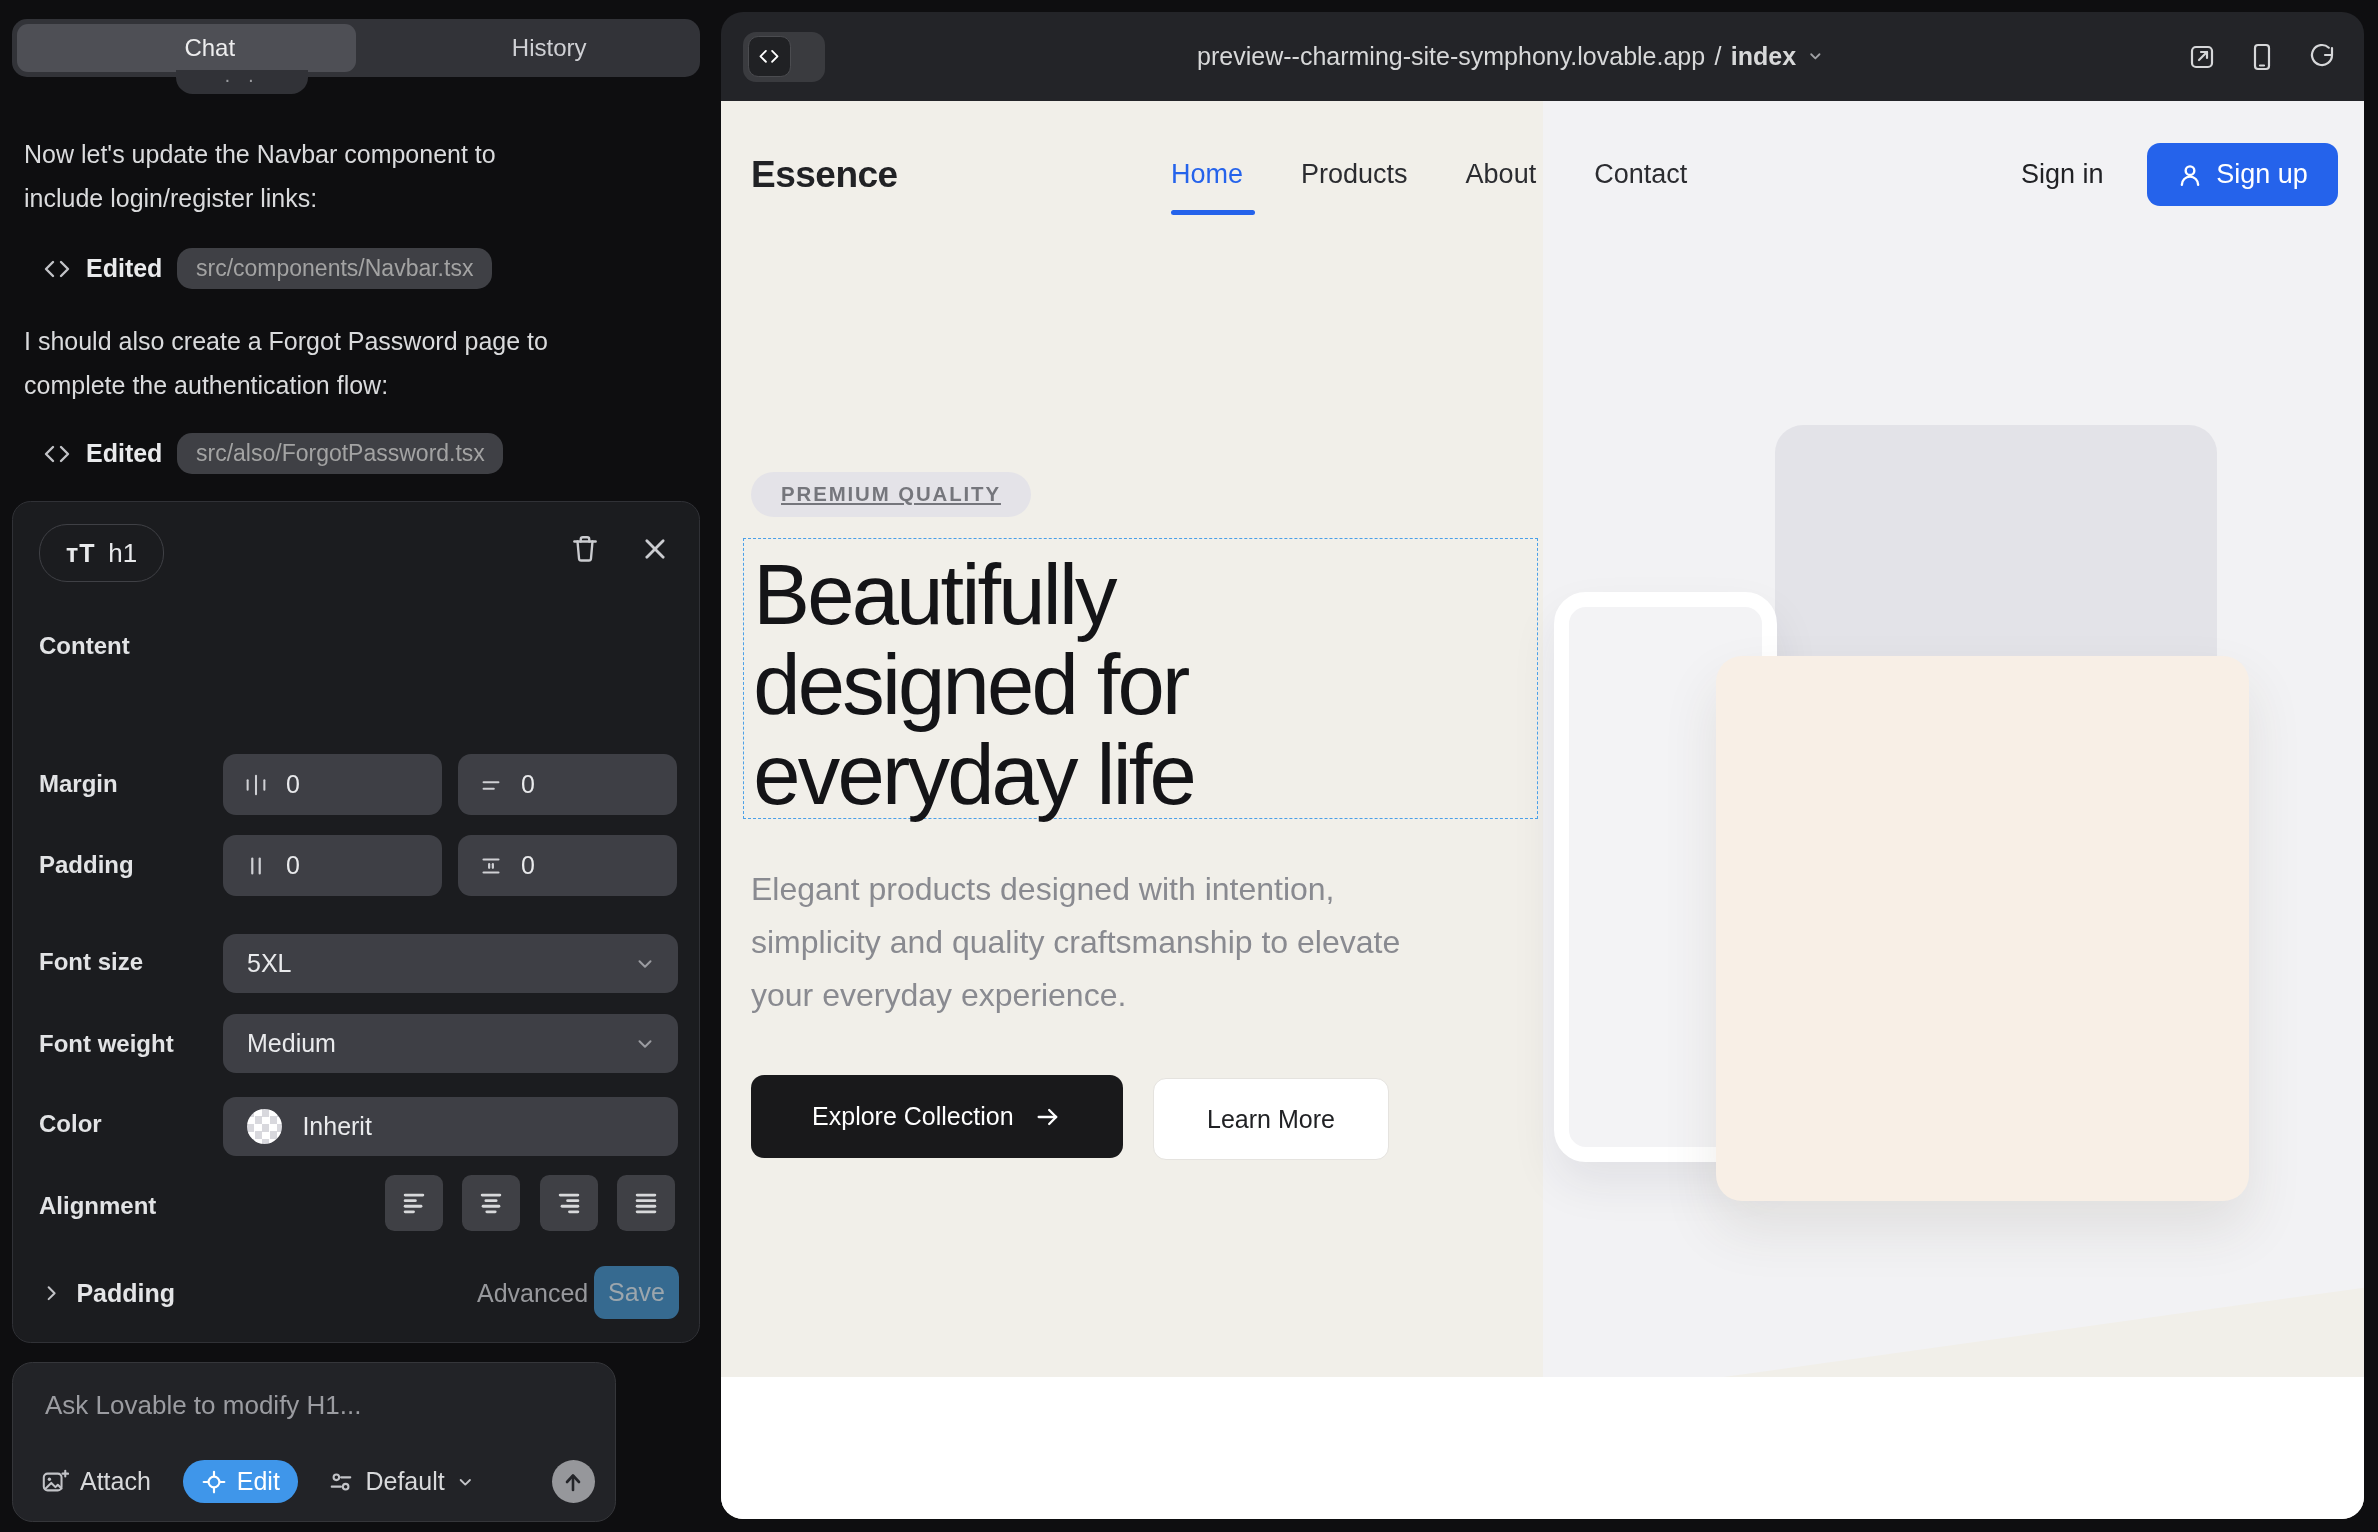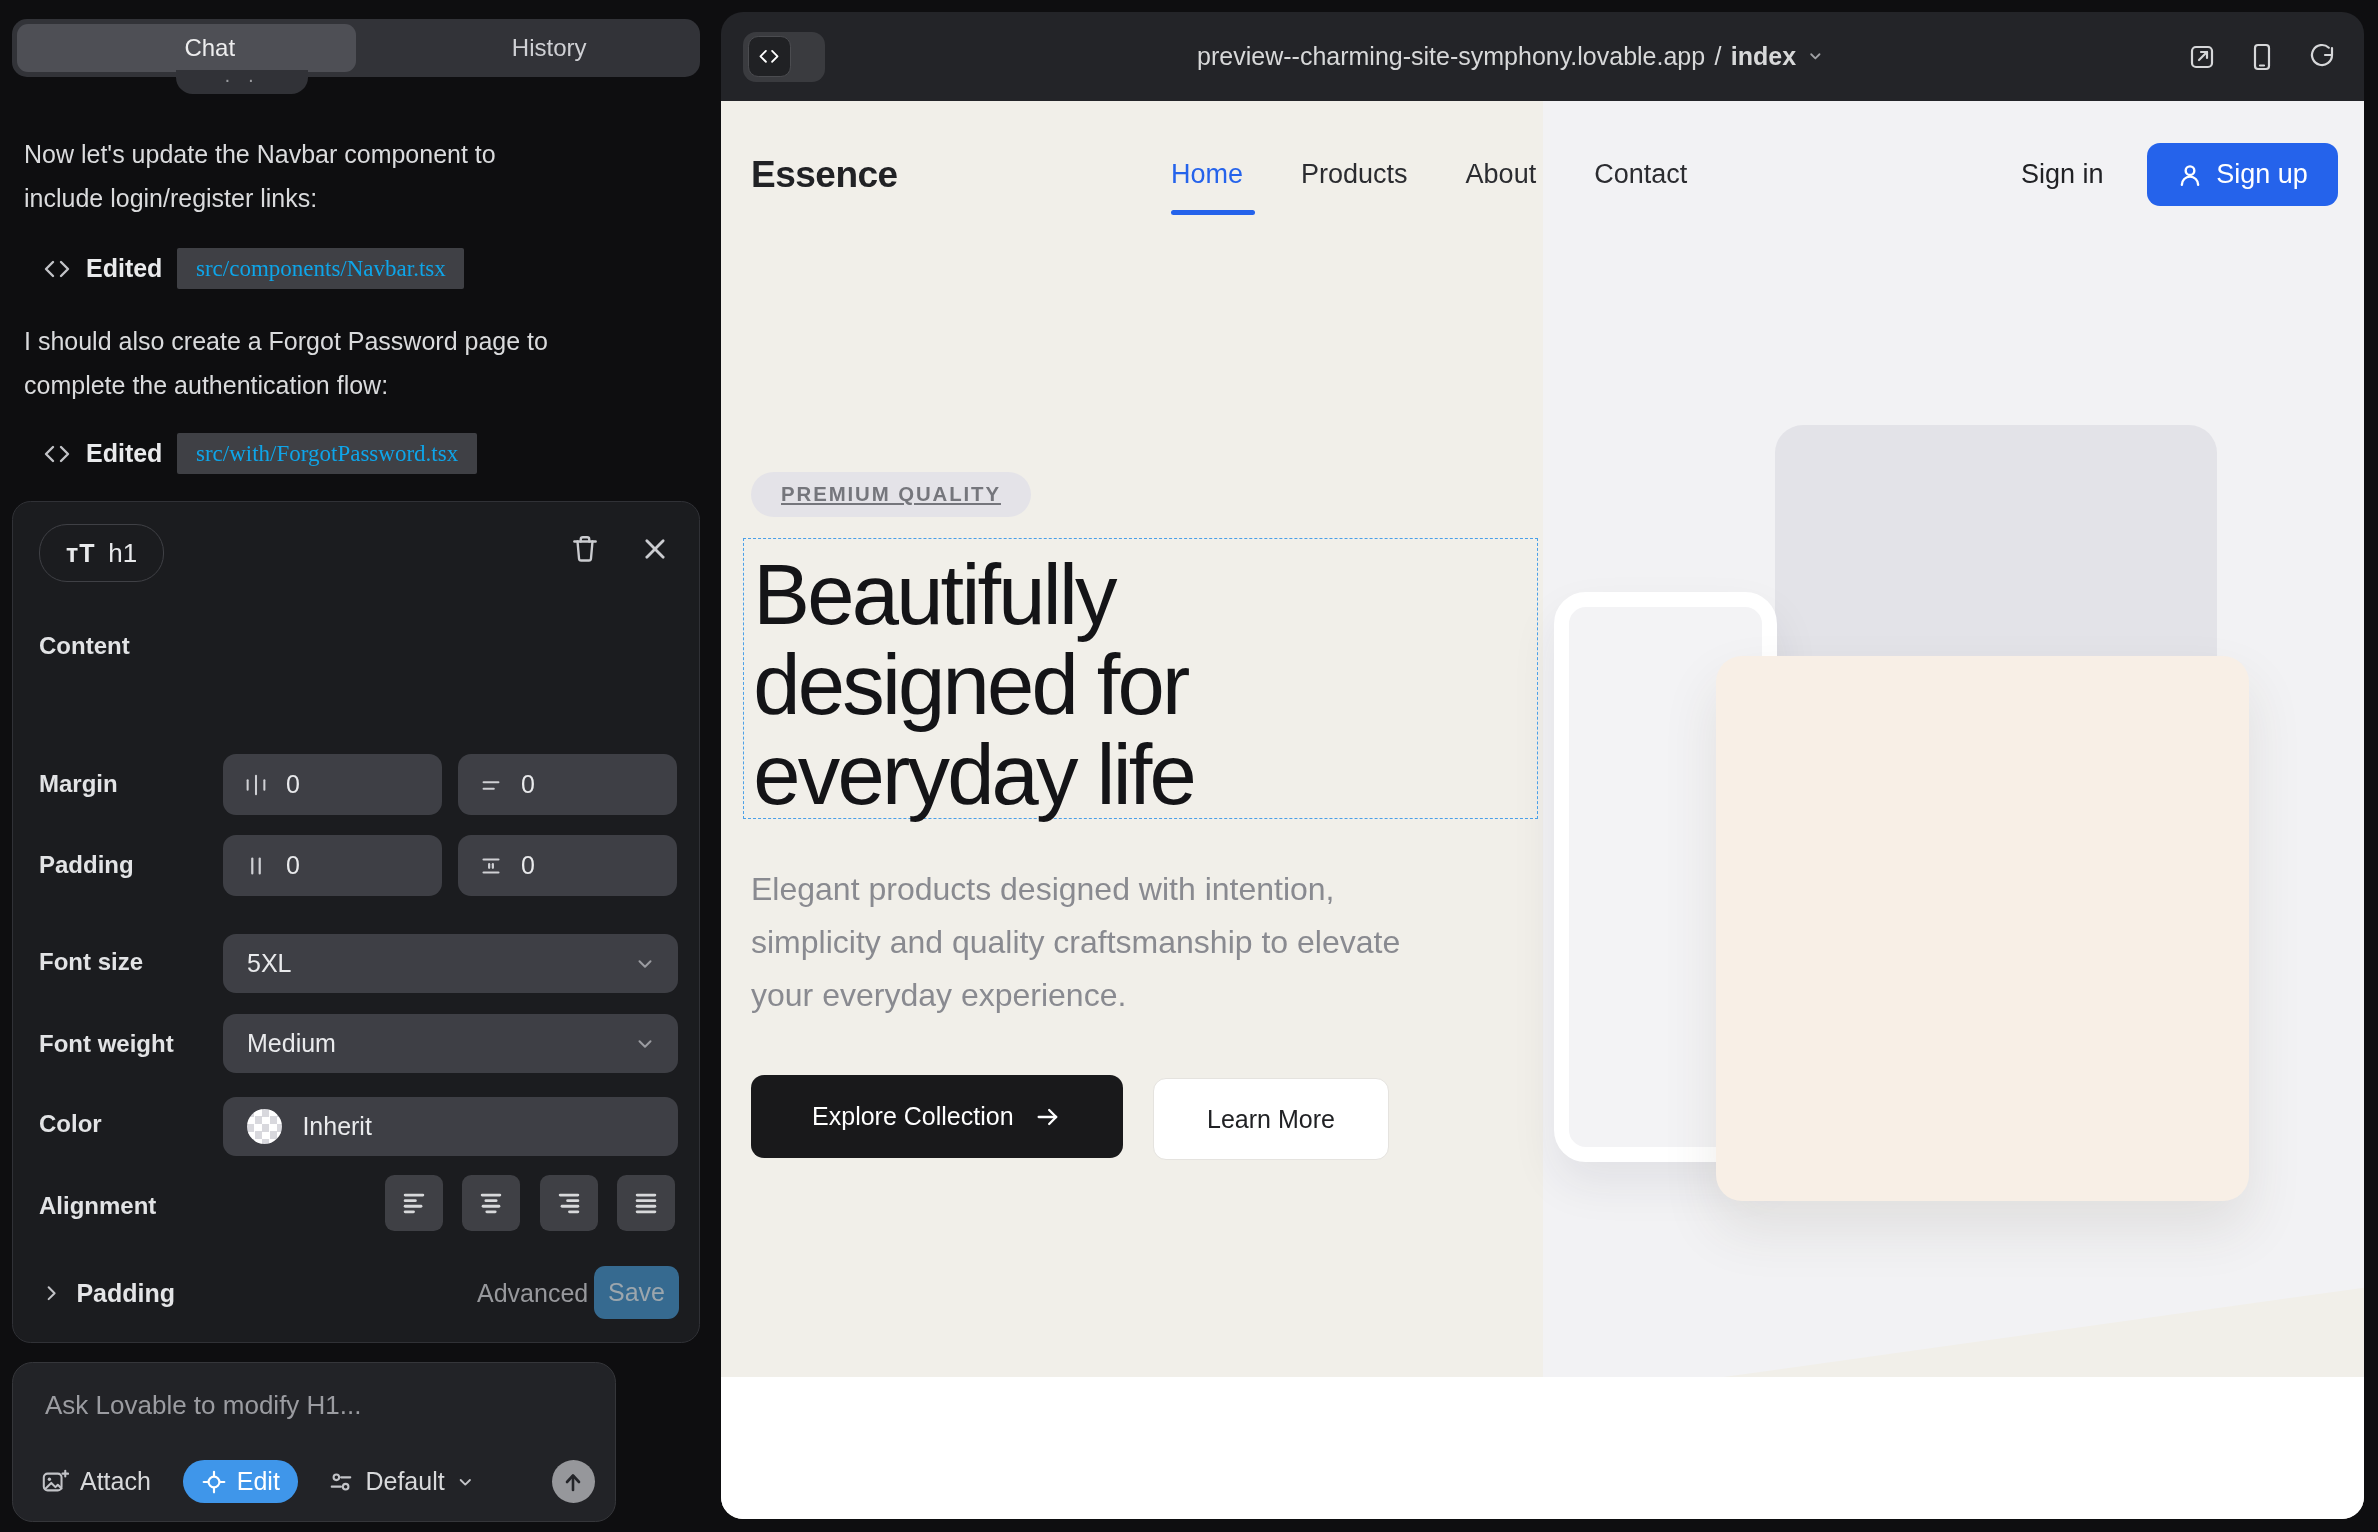--- a/index.html
+++ b/index.html
@@ -13,21 +13,21 @@
     border-radius:15px;display:flex;align-items:center;padding:4.6px;box-sizing:border-box;}
   .tab{flex:1;height:48px;display:flex;align-items:center;justify-content:center;
     font-size:24px;color:#cfd0d4;border-radius:11px;cursor:pointer;padding-left:47px;}
   .tab.active{background:#4e4f55;color:#ededee;}
   .peek{position:absolute;left:176px;top:70px;width:132px;height:24px;background:#313237;
     border-radius:0 0 16.7px 16.7px;display:flex;align-items:flex-start;justify-content:center;
     font-size:20.4px;color:#9a9b9f;letter-spacing:5.6px;line-height:18.6px;}
   .msg{position:absolute;left:24px;width:533px;font-size:25px;line-height:44px;color:#dadbdd;}
   .edited-row{position:absolute;left:43px;display:flex;align-items:center;gap:15px;height:43px;}
   .edited-label{font-size:25px;font-weight:700;color:#e9eaec;}
-  .chip{background:#3f4045;border-radius:2px;padding:7.4px 18.6px;font-size:23px;color:#0ea5e9;font-family:Liberation Serif, serif;}
+  .chip{background:#3f4045;border-radius:15px;padding:7.4px 18.6px;font-size:23px;color:#a3a3a3;}
   .icon{color:#c2c3c7;}
 
   
   .panel{position:absolute;left:12px;top:501px;width:688px;height:842px;background:#1b1c1f;
     border:0.9px solid #303136;border-radius:18.6px;box-sizing:border-box;}
   .tagpill{position:absolute;left:26px;top:22px;height:56px;border:0.9px solid #3f4045;
     border-radius:28px;display:flex;align-items:center;gap:13px;padding:0 26px;}
   .typeicon{font-size:25px;font-weight:600;color:#e8e9eb;letter-spacing:0.9px;}
   .tagname{font-size:26px;color:#e8e9eb;}
   .panel-btn{position:absolute;top:28px;width:37px;height:37px;display:flex;align-items:center;
@@ -156,21 +156,21 @@
     <div class="msg" style="top:319px">I should also create a Forgot Password page to complete the authentication flow:</div>
 
     <div class="edited-row" style="top:432px">
       <span class="icon">
         <svg width="28" height="24" viewBox="0 0 28 24" fill="none" stroke="currentColor" stroke-width="2.4" stroke-linecap="round" stroke-linejoin="round">
           <polyline points="10 5 3 12 10 19"></polyline>
             <polyline points="18 5 25 12 18 19"></polyline>
         </svg>
       </span>
       <span class="edited-label">Edited</span>
-      <span class="chip">src/with/ForgotPassword.tsx</span>
+      <span class="chip">src/also/ForgotPassword.tsx</span>
     </div>
 
     <div class="panel">
       <div class="tagpill">
         <span class="typeicon">тT</span>
         <span class="tagname">h1</span>
       </div>
       <div class="panel-btn" style="left:553px">
         <svg width="32" height="32" viewBox="0 0 30 30" fill="none" stroke="currentColor" stroke-width="2.2" stroke-linecap="round" stroke-linejoin="round">
           <path d="M5 8h20"></path>

